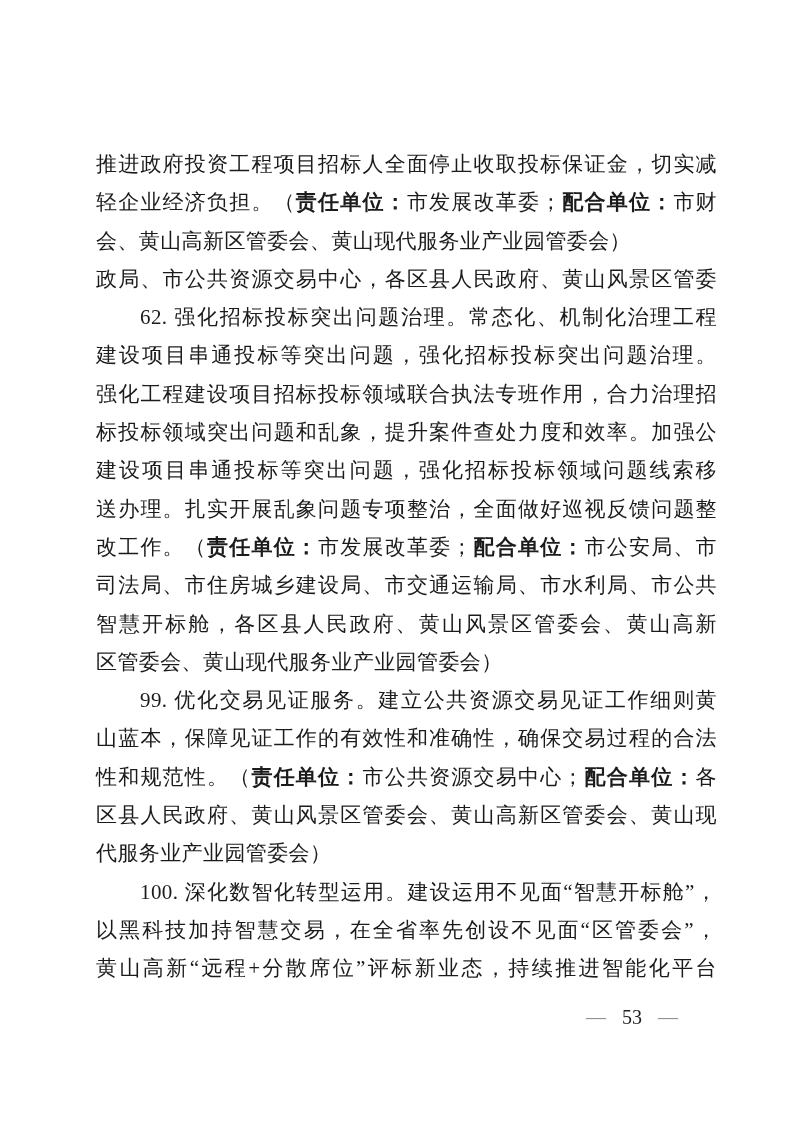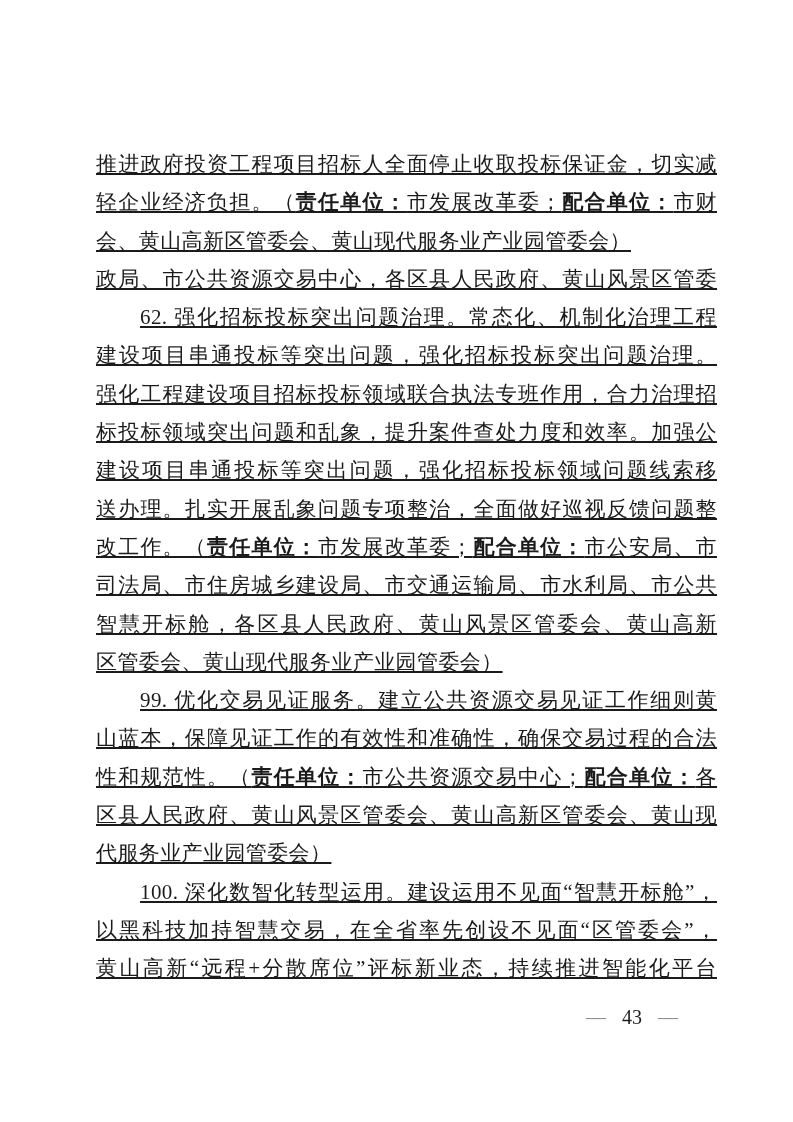--- a/index.html
+++ b/index.html
@@ -12,21 +12,20 @@
     position: relative;
     width: 793px; height: 1122px;
     background: #ffffff;
     overflow: hidden;
   }
   .doc {
     position: absolute;
     left: 96px; top: 145px;
     width: 621px;
     color: #1b1b1b;
-    text-decoration: underline;
   }
   .line {
     height: 38.3px;
     line-height: 38.3px;
     font-size: 21px;
     letter-spacing: 0.4px;
     text-align: justify;
     text-align-last: left;
     white-space: normal;
   }
@@ -67,16 +66,16 @@
       <div class="line just"><span class="">山蓝本，保障见证工作的有效性和准确性，确保交易过程的合法</span></div>
       <div class="line just"><span class="">性和规范性。（</span><span class="bold">责任单位：</span><span class="">市公共资源交易中心；</span><span class="bold">配合单位：</span><span class="">各</span></div>
       <div class="line just"><span class="">区县人民政府、黄山风景区管委会、黄山高新区管委会、黄山现</span></div>
       <div class="line"><span class="">代服务业产业园管委会）</span></div>
       <div class="line indent just"><span class="">100. 深化数智化转型运用。建设运用不见面“智慧开标舱”，</span></div>
       <div class="line just"><span class="">以黑科技加持智慧交易，在全省率先创设不见面“区管委会”，</span></div>
       <div class="line just"><span class="">黄山高新“远程+分散席位”评标新业态，持续推进智能化平台</span></div>
     </div>
   <div class="footer">
     <span class="dash">—</span>
-    <span class="num">43</span>
+    <span class="num">53</span>
     <span class="dash">—</span>
   </div>
 </div>
 
 </body></html>

